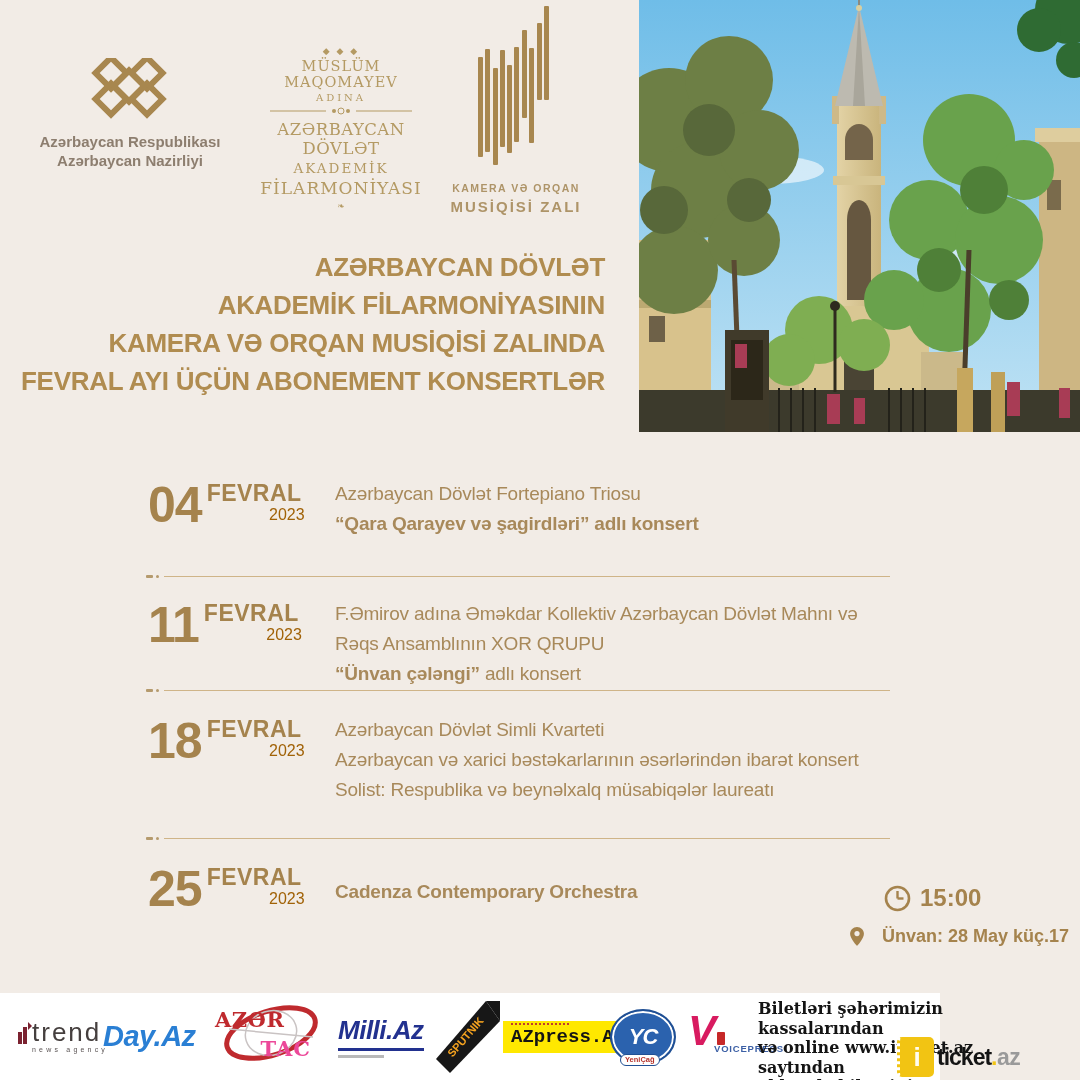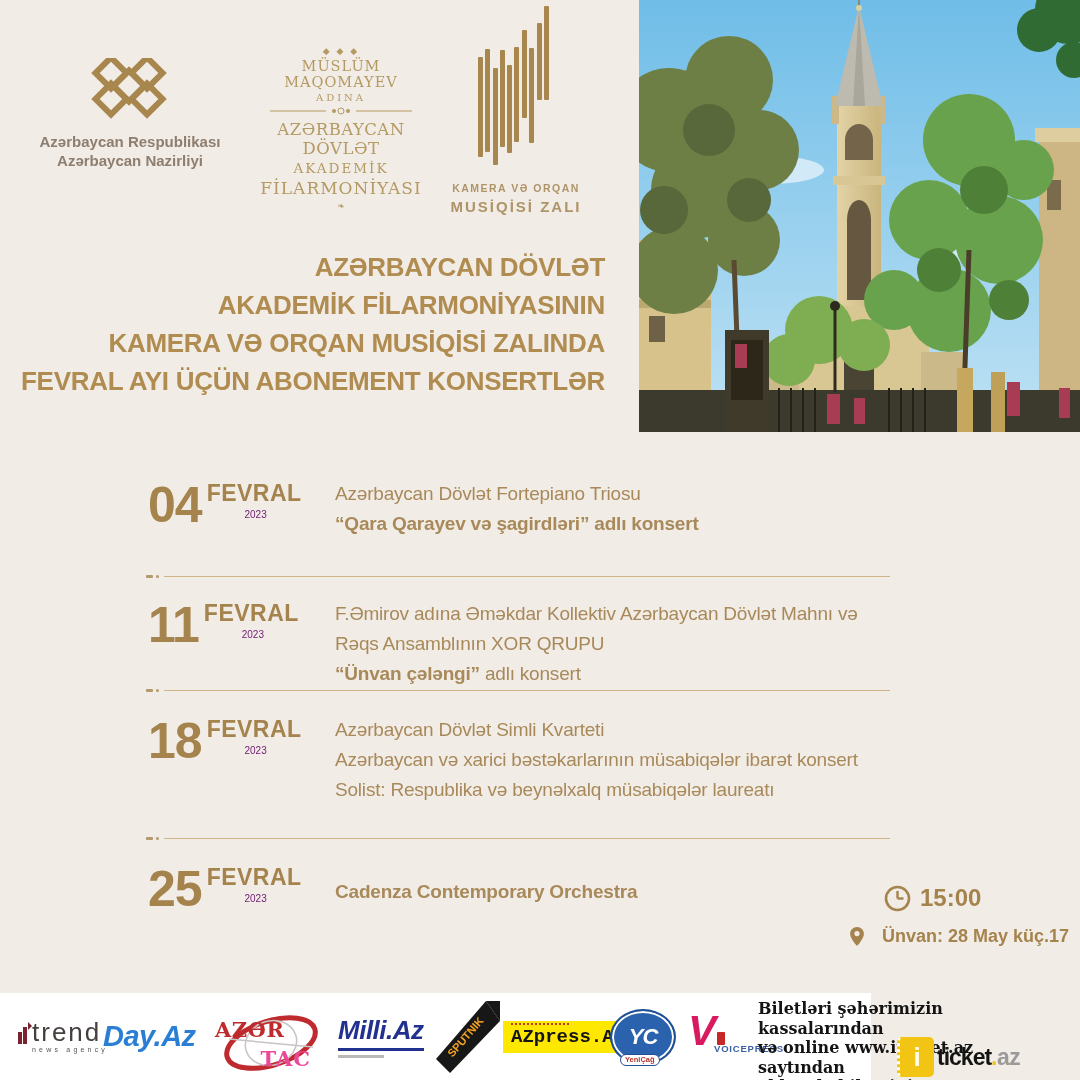--- a/index.html
+++ b/index.html
@@ -34,47 +34,47 @@
   
   .title{position:absolute;right:475px;top:248px;text-align:right;color:#b08c50;
          font-weight:700;font-size:26px;line-height:38px;letter-spacing:-0.3px;white-space:nowrap;}
 
   
   .event{position:absolute;left:148px;display:flex;}
   .datebox{width:187px;flex:none;display:flex;}
   .day{font-size:50px;font-weight:700;color:#a5834d;line-height:54px;letter-spacing:-1px;}
   .my{margin-left:5px;padding-top:3px;width:100px;}
   .month{font-size:23px;font-weight:700;color:#a5834d;letter-spacing:0.5px;line-height:24px;}
-  .year{font-size:10px;color:#701a75;text-align:center;line-height:20px;padding-right:2px;}
+  .year{font-size:16px;color:#a16207;text-align:right;line-height:20px;padding-right:2px;}
   .desc{font-size:19px;color:#a8895a;line-height:30px;padding-top:1px;letter-spacing:-0.2px;}
   .desc .b, .b{font-weight:700;}
   .divider{position:absolute;left:146px;width:744px;height:4px;display:flex;align-items:center;}
   .divider .dash{width:7px;height:3px;background:#b59a6d;border-radius:1px;flex:none;}
   .divider .dot{width:3px;height:3px;background:#b59a6d;border-radius:50%;margin-left:3px;flex:none;}
   .divider .ln{flex:1;height:1px;background:#cfb488;margin-left:5px;}
 
   
   .timerow{position:absolute;left:884px;top:884px;display:flex;align-items:center;color:#a5834d;}
   .timerow .t{font-size:24px;font-weight:700;margin-left:9px;}
   .venuerow{position:absolute;left:850px;top:926px;display:flex;align-items:center;color:#a5834d;}
   .venuerow .v{font-size:18px;font-weight:700;margin-left:18px;}
 
   
-  .footer{position:absolute;left:0;top:993px;width:871px;height:87px;background:#ffffff;}
+  .footer{position:absolute;left:0;top:993px;width:940px;height:87px;background:#ffffff;}
   .plogo{position:absolute;top:0;height:87px;display:flex;flex-direction:column;justify-content:center;}
 
   .trend{left:18px;align-items:flex-start;}
   .trend .row{display:flex;align-items:flex-end;}
   .trend .tname{font-size:26px;color:#453f3e;letter-spacing:2px;line-height:24px;}
   .trend .tsub{font-size:7px;letter-spacing:3.2px;color:#5a5353;margin-top:2px;margin-left:14px;}
 
   .dayaz{left:103px;}
   .dayaz .d{font-size:29px;font-weight:800;font-style:italic;color:#2a7fd4;letter-spacing:-0.5px;}
 
-  .azertac{left:213px;width:112px;height:64px;position:absolute;top:18px;text-align:right;}
+  .azertac{left:213px;width:112px;height:64px;position:absolute;top:8px;text-align:right;}
   .azertac .swoosh{position:absolute;left:6px;top:2px;}
   .azertac .a1{position:absolute;left:2px;top:6px;font-family:"DejaVu Serif",serif;font-weight:700;font-size:21px;color:#bf2a2e;letter-spacing:0.5px;}
   .azertac .a2{position:absolute;right:14px;bottom:4px;font-family:"DejaVu Serif",serif;font-weight:700;font-size:21px;color:#ec4899;letter-spacing:1px;}
 
   .milliaz{left:338px;}
   .milliaz .m{font-size:26px;font-weight:800;font-style:italic;color:#22318f;letter-spacing:-0.5px;
               border-bottom:3px solid #22318f;padding-bottom:2px;}
   .milliaz .msub{width:46px;height:3px;background:#b9b9b9;margin-top:4px;}
 
   .sputnik{left:430px;top:6px;position:absolute;}
@@ -320,21 +320,21 @@
   <div class="event" style="top:714px;">
     <div class="datebox">
       <div class="day">18</div>
       <div class="my">
         <div class="month">FEVRAL</div>
         <div class="year">2023</div>
       </div>
     </div>
     <div class="desc">
       <div>Azərbaycan Dövlət Simli Kvarteti</div>
-      <div>Azərbaycan və xarici bəstəkarlarının müsabiqələr ibarət konsert</div>
+      <div>Azərbaycan və xarici bəstəkarlarının əsərlərindən ibarət konsert</div>
       <div>Solist: Respublika və beynəlxalq müsabiqələr laureatı</div>
     </div>
   </div>
   <div class="divider" style="top:836px;">
       <span class="dash"></span>
       <span class="dot"></span>
       <div class="ln"></div>
     </div>
 
   <div class="event" style="top:862px;">

